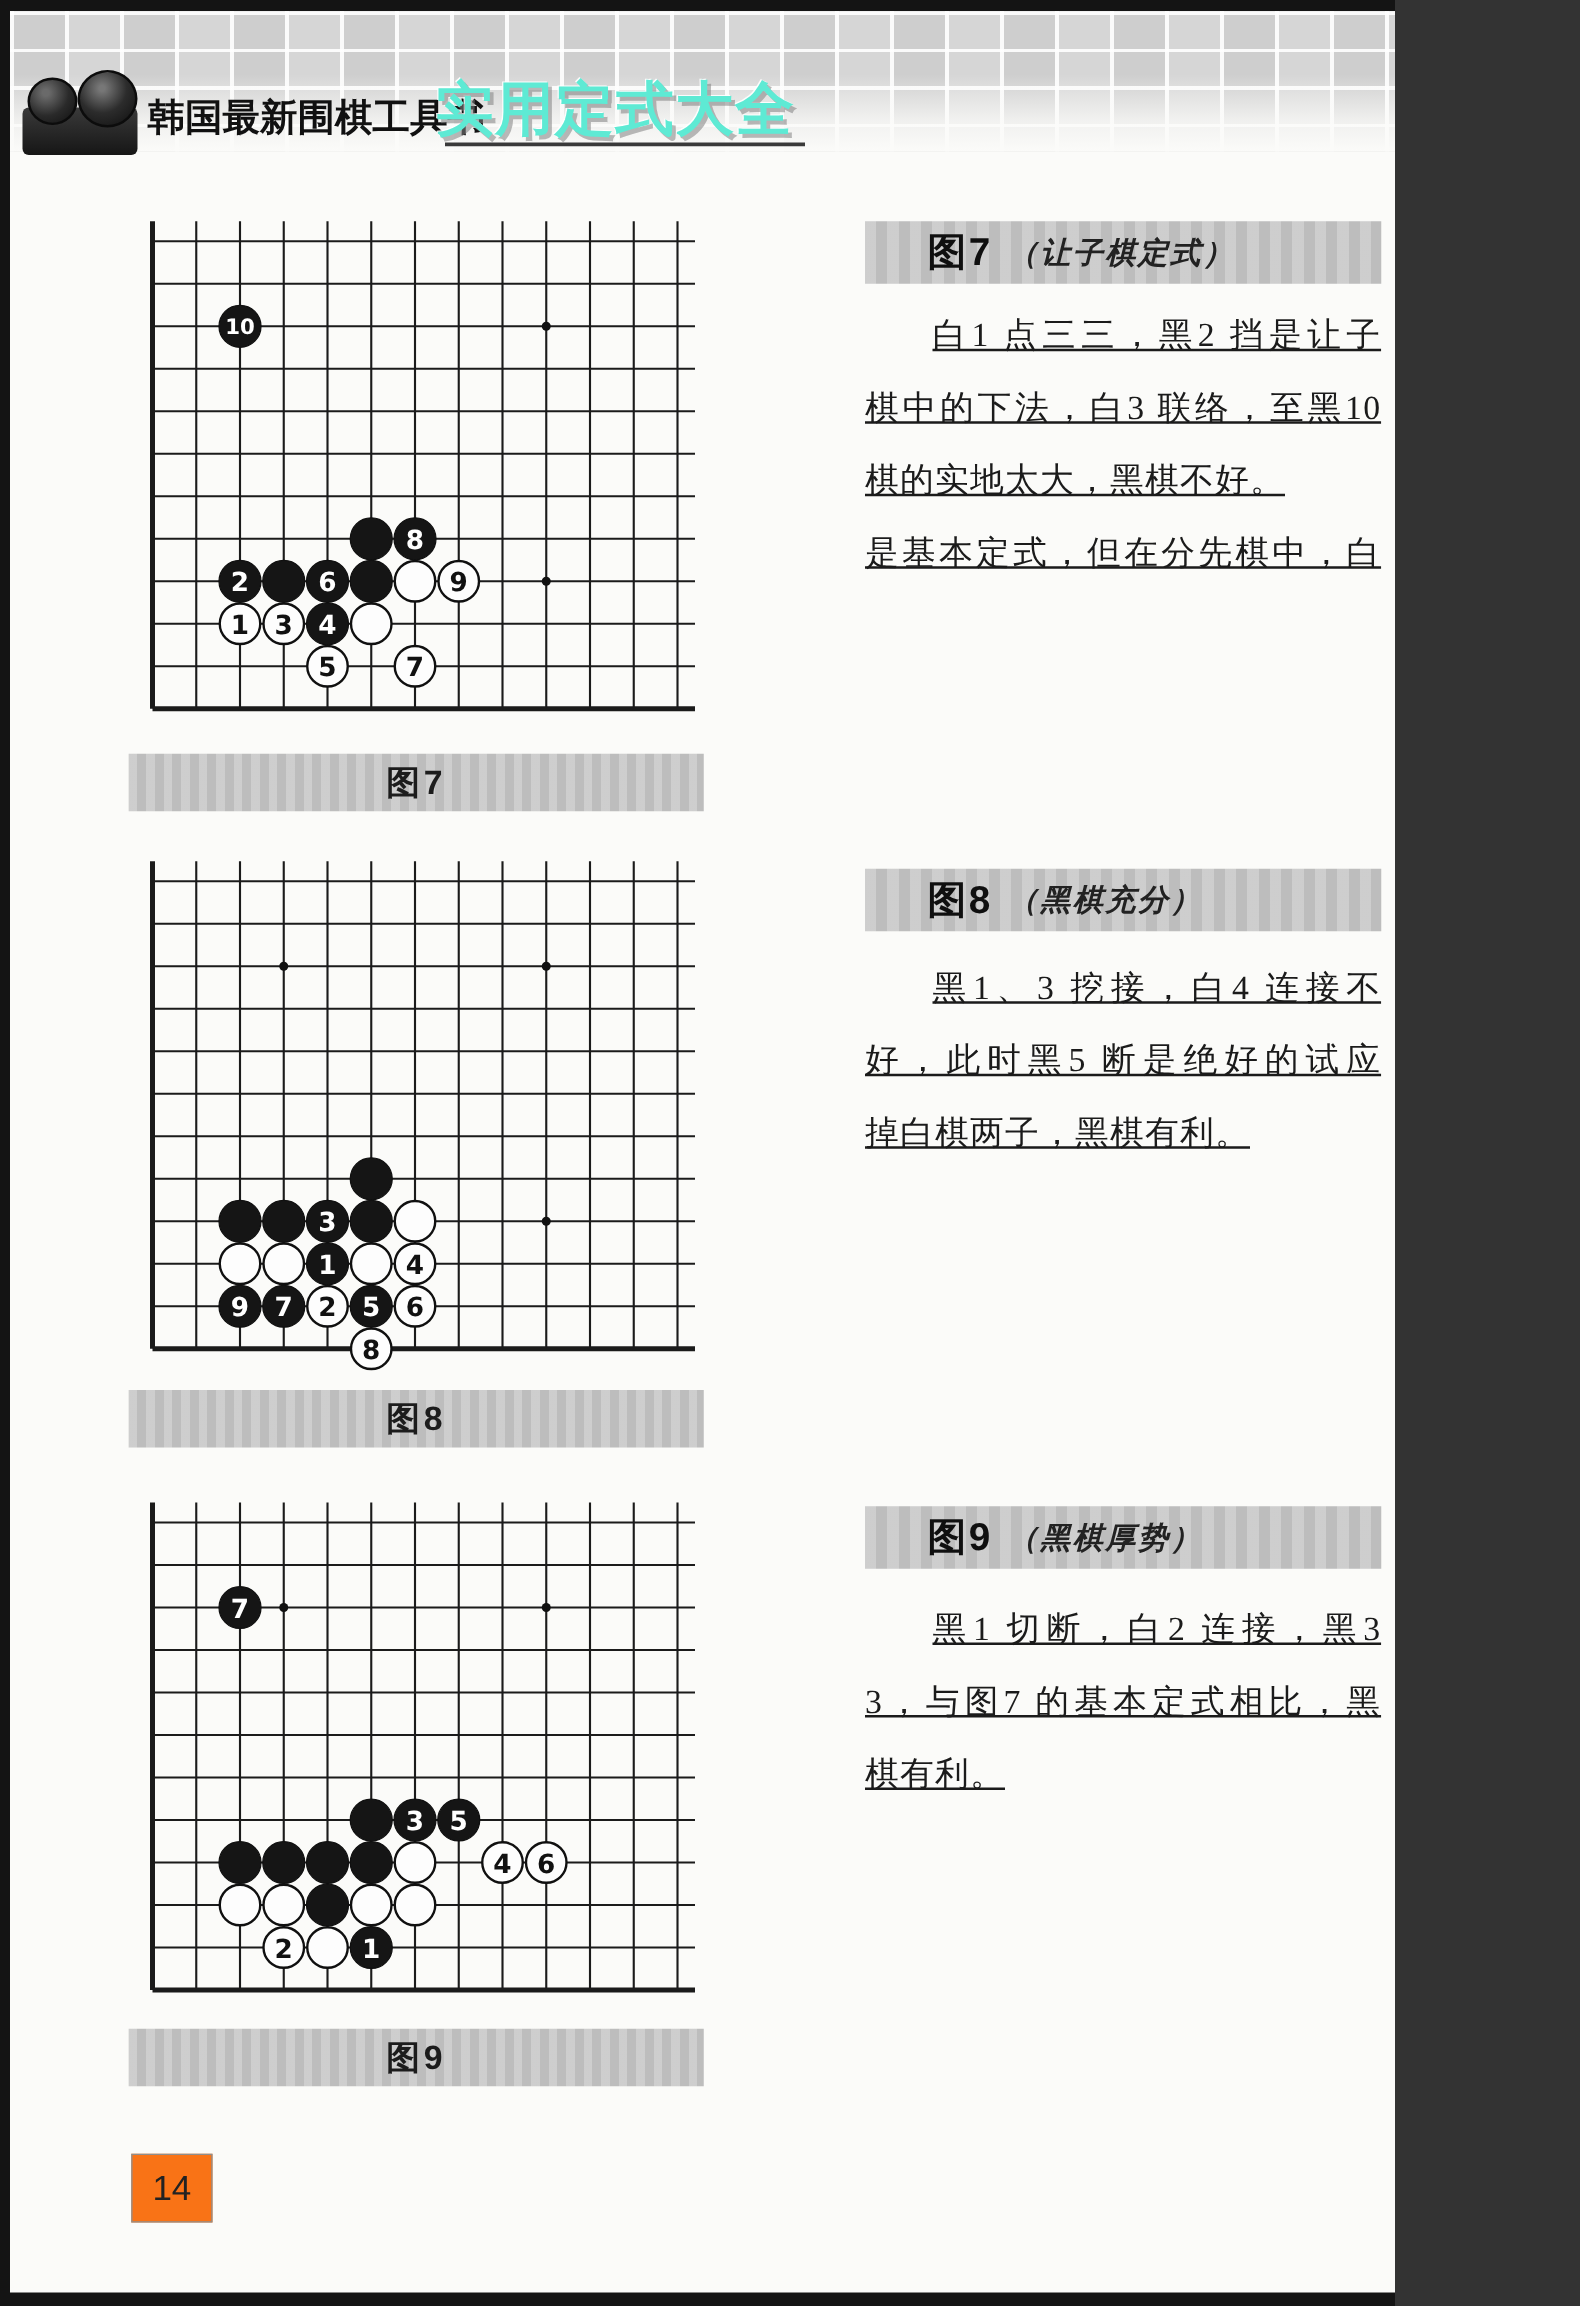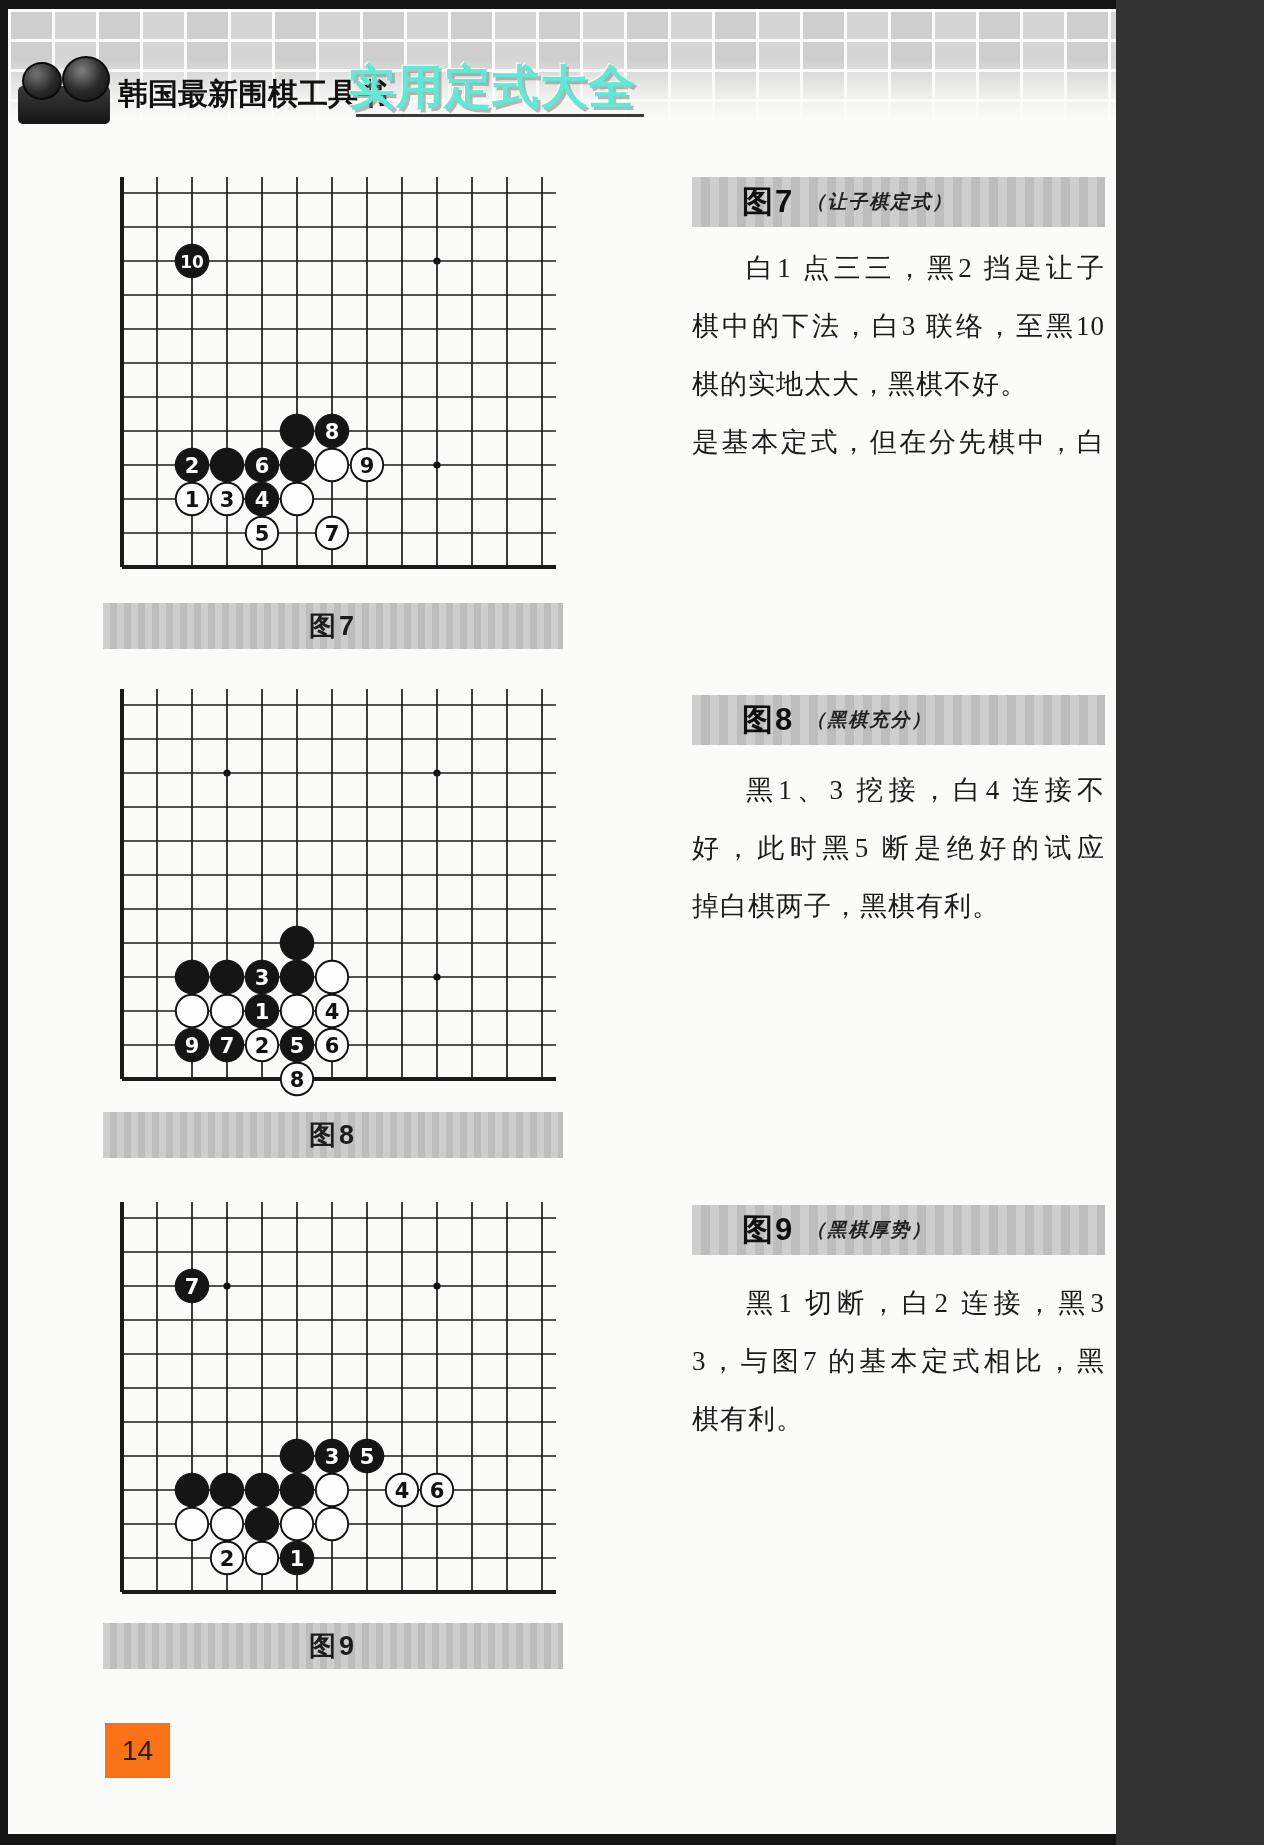--- a/index.html
+++ b/index.html
@@ -36,25 +36,25 @@
        display:flex;align-items:center;justify-content:center;
        font-family:"Liberation Sans","DejaVu Sans",sans-serif;font-weight:bold;font-size:27px;color:#1c1c1c;letter-spacing:3px;
        background-image:repeating-linear-gradient(90deg, rgba(255,255,255,.12) 0 7px, rgba(0,0,0,.05) 7px 14px);}
   #cap-0{top:603px;} #cap-1{top:1112px;} #cap-2{top:1623px;}
   
   .hbar{position:absolute;left:692px;width:413px;height:50px;background:#c7c7c7;
         display:flex;align-items:center;padding-left:50px;box-sizing:border-box;
         background-image:repeating-linear-gradient(90deg, rgba(255,255,255,.12) 0 9px, rgba(0,0,0,.05) 9px 18px);}
   #hbar-0{top:177px;} #hbar-1{top:695px;} #hbar-2{top:1205px;}
   .hlabel{font-family:"Liberation Sans","DejaVu Sans",sans-serif;font-weight:bold;font-size:31px;color:#0f0f0f;letter-spacing:2px;}
-  .hnote{font-size:19px;font-style:italic;font-weight:bold;color:#222;margin-left:12px;letter-spacing:2px;}
+  .hnote{font-size:24px;font-style:italic;font-weight:bold;color:#222;margin-left:12px;letter-spacing:2px;}
   
   .fbody{position:absolute;left:692px;width:413px;color:#1b1b1b;}
   #body-0{top:239px;} #body-1{top:761px;} #body-2{top:1274px;}
-  .bline{font-size:27px;line-height:58px;letter-spacing:1px;white-space:nowrap;}
+  .bline{font-size:27px;line-height:58px;letter-spacing:1px;white-space:nowrap;text-decoration:underline;}
   .bline.just{text-align-last:justify;text-align:justify;white-space:normal;height:58px;overflow:hidden;}
   .bline.indent{padding-left:54px;}
   
   .pagenum{position:absolute;left:105px;top:1723px;width:63px;height:53px;background:#f97316;
      border:1px solid #8e8e8e;display:flex;align-items:center;justify-content:center;
      font-family:"Liberation Sans","DejaVu Sans",sans-serif;font-size:28px;color:#222;}
 </style>
 </head>
 <body>
 

